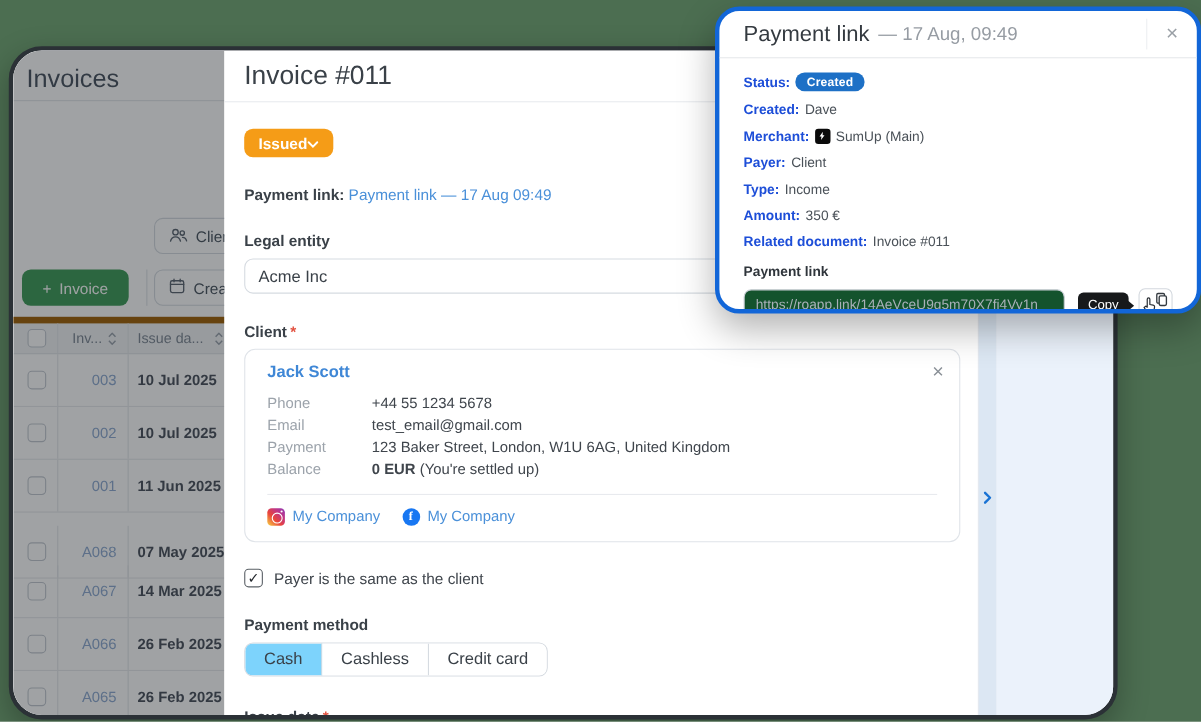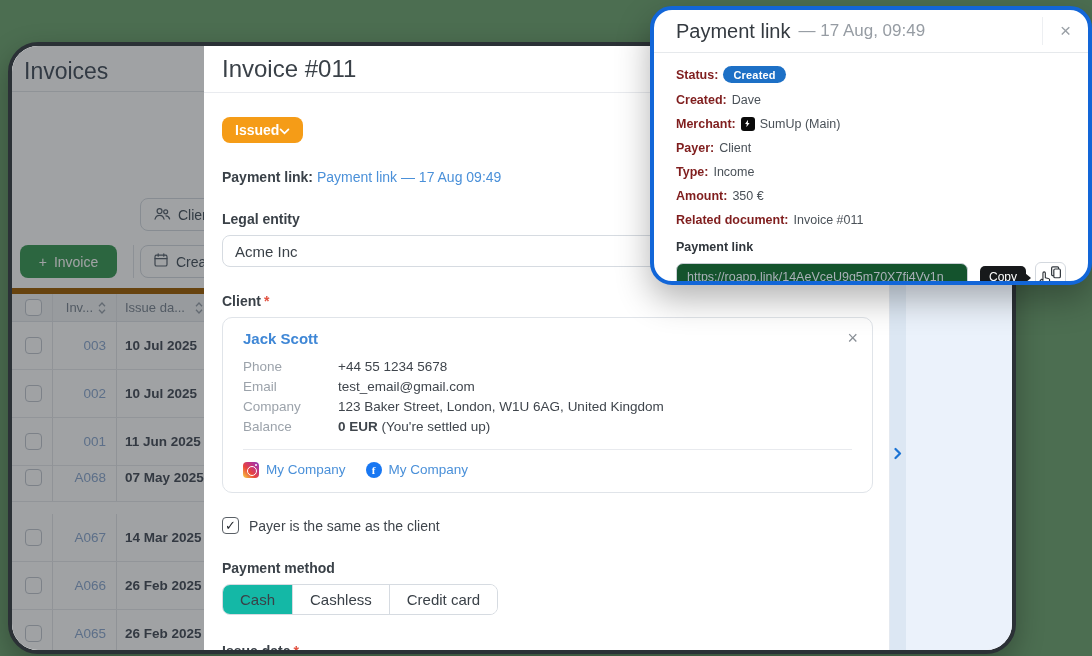--- a/index.html
+++ b/index.html
@@ -82,42 +82,42 @@
     border-radius:50%}
   .fb{width:16px;height:16px;border-radius:50%;background:#1877F2;color:#fff;font-weight:700;
     font-size:11px;display:flex;align-items:center;justify-content:center;font-family:"Liberation Serif",serif}
   .check-row{margin-top:24px;display:flex;align-items:center;gap:10px;font-size:14px;color:#3F454C}
   .checkbox.checked{margin-left:0;border-color:#5A6066;color:#24282D;font-size:13px;font-weight:700}
   .segmented{margin-top:8px;display:inline-flex;border:1px solid var(--border-gray);border-radius:8px;
     overflow:hidden;height:31px}
   .segment{display:flex;align-items:center;padding:0 17px;font-size:15px;color:var(--text-dark);
     background:#fff;border-right:1px solid var(--border-gray);cursor:pointer}
   .segment:last-child{border-right:none}
-  .segment.selected{background:#14b8a6}
+  .segment.selected{background:#7dd3fc}
   .date-label{margin-top:28px}
 
   
   .side-strip{width:17px;flex:0 0 17px;background:var(--strip-blue);border-left:1px solid #E4E9F0;
     position:relative}
   .strip-chevron{position:absolute;left:4px;top:400px;cursor:pointer}
   .blue-pane{flex:1;background:var(--panel-blue)}
 
   
   .modal{position:absolute;left:650px;top:6px;width:442px;height:279px;background:#fff;
     border:4px solid var(--modal-border);border-radius:22px;z-index:10;overflow:hidden;
     box-shadow:0 14px 34px rgba(0,0,0,.30)}
   .modal-head{display:flex;align-items:center;height:42px;padding-left:22px}
   .modal-title{font-size:20px;font-weight:500;color:#343A40;white-space:nowrap}
   .modal-subtitle{font-size:17px;color:#969CA3;margin-left:8px;white-space:nowrap}
   .modal-close{margin-left:auto;width:46px;height:28px;border-left:1px solid #EDEFF2;display:flex;
     align-items:center;justify-content:center;font-size:19px;color:#9AA0A6;cursor:pointer}
   .modal-divider{height:1px;background:#E6E9EC}
   .modal-body{padding:13px 22px 0}
   .m-row{display:flex;align-items:center;margin-bottom:9px;font-size:12.5px;min-height:15px}
-  .m-label{font-weight:700;color:#7f1d1d;margin-right:5px;white-space:nowrap}
+  .m-label{font-weight:700;color:#1d4ed8;margin-right:5px;white-space:nowrap}
   .m-value{color:#4A5158}
   .badge{background:var(--badge-blue);color:#fff;font-size:11px;font-weight:700;
     padding:2.5px 10px;border-radius:9px;letter-spacing:.2px}
   .sumup{width:14px;height:14px;background:#0A0A0A;border-radius:3px;display:inline-flex;
     align-items:center;justify-content:center;margin-right:5px}
   .pl-label{font-size:12.5px;font-weight:700;color:#2F353B;margin-top:13px}
   .pl-row{display:flex;align-items:center;margin-top:8px}
   .pl-input{flex:1;height:27px;border:1px solid #C9CED5;border-radius:7px;padding:0 10px;
     font-size:12.5px;color:#A9B0B8;font-family:Liberation Sans, sans-serif;background:#14532d;outline:none}
   .copy-chip{position:relative;margin-left:12px;background:#17191B;color:#fff;font-size:12px;
@@ -206,21 +206,21 @@
         <div class="c2">002</div>
         <div class="c3">10 Jul 2025</div>
       </div>
       <div class="trow" style="top:372px">
         <div class="c1">
             <span class="checkbox"></span>
           </div>
         <div class="c2">001</div>
         <div class="c3">11 Jun 2025</div>
       </div>
-      <div class="trow" style="top:408px">
+      <div class="trow" style="top:432px">
         <div class="c1">
             <span class="checkbox"></span>
           </div>
         <div class="c2">A068</div>
         <div class="c3">07 May 2025</div>
       </div>
       <div class="trow" style="top:468px">
         <div class="c1">
             <span class="checkbox"></span>
           </div>
@@ -279,21 +279,21 @@
           <span class="card-close">×</span>
           <div class="info-row">
             <span class="k">Phone</span>
             <span class="v">+44 55 1234 5678</span>
           </div>
           <div class="info-row">
             <span class="k">Email</span>
             <span class="v">test_email@gmail.com</span>
           </div>
           <div class="info-row">
-            <span class="k">Company</span>
+            <span class="k">Payment</span>
             <span class="v">123 Baker Street, London, W1U 6AG, United Kingdom</span>
           </div>
           <div class="info-row">
             <span class="k">Balance</span>
             <span class="v"><b>0 EUR</b>&nbsp;<span>(You're settled up)</span></span>
           </div>
           <div class="card-divider"></div>
           <div class="social-row">
             <span class="social">
               <span class="ig"></span>

